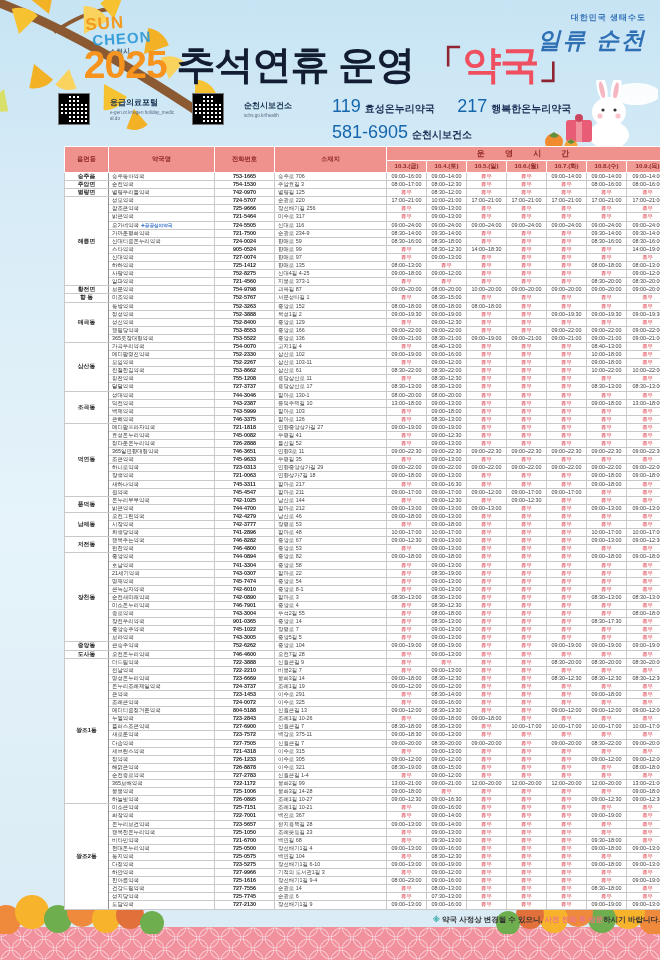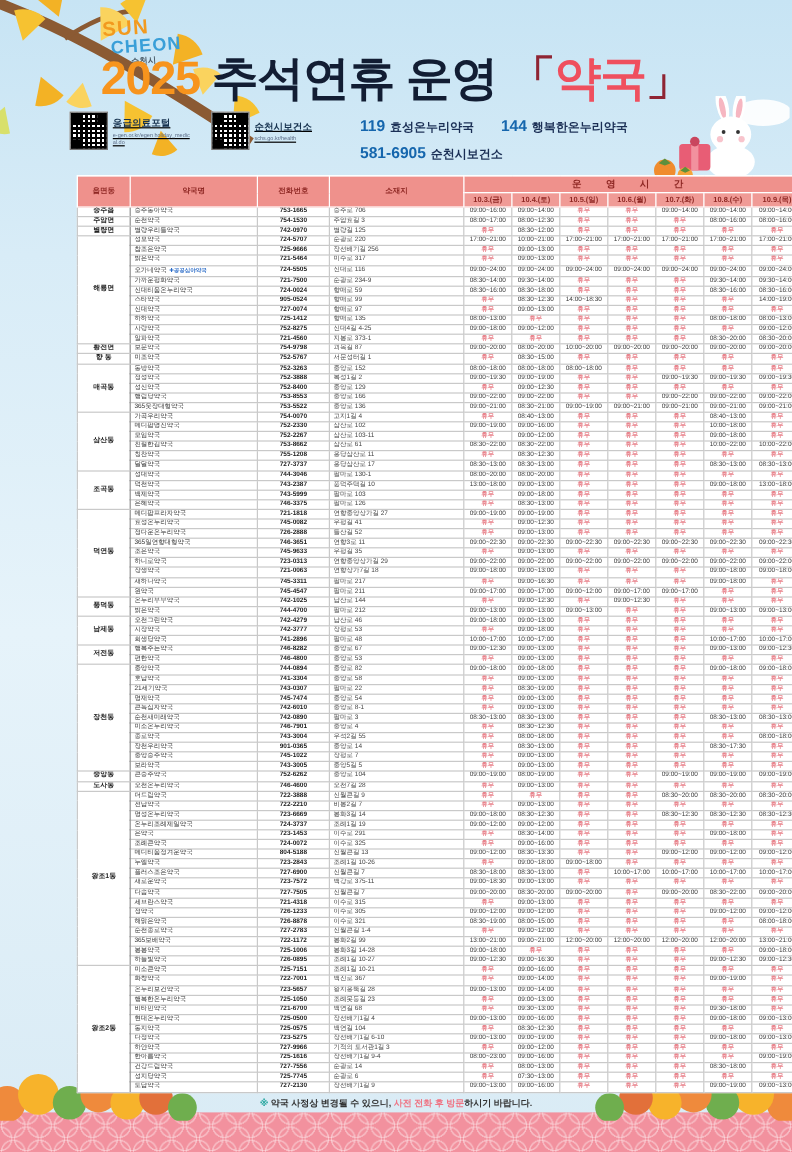--- a/index.html
+++ b/index.html
@@ -25,47 +25,47 @@
   
   .info{position:absolute;left:58px;top:93px;width:560px;display:flex;align-items:flex-start;z-index:1;}
   .qr-item{display:flex;align-items:center;margin-right:16px;}
   .qr{width:30px;height:30px;background-color:#fff;border:1px solid #777;
     background-image:
       linear-gradient(#000,#000),linear-gradient(#000,#000),linear-gradient(#000,#000),
       repeating-linear-gradient(0deg,#000 0 2px,transparent 2px 4px),
       repeating-linear-gradient(90deg,#000 0 2px,#fff 2px 4px);
     background-size:8px 8px,8px 8px,8px 8px,100% 100%,100% 100%;
     background-position:0 0,100% 0,0 100%,0 0,0 0;background-repeat:no-repeat;}
-  .qr-txt{margin-left:4px;width:66px;text-decoration:underline;}
+  .qr-txt{margin-left:20px;width:66px;}
   .qr-label{font-size:8px;font-weight:bold;color:#16324f;}
   .qr-sub{font-size:4.6px;color:#5a6b86;margin-top:2px;line-height:1.25;word-break:break-all;}
   .phones{margin-left:6px;margin-top:3px;white-space:nowrap;}
   .ph-row{margin-bottom:5px;}
-  .ph-num{font-size:13px;font-weight:700;color:#1566ad;margin-right:4px;}
+  .ph-num{font-size:18px;font-weight:400;color:#1566ad;margin-right:4px;}
   .ph-label{font-size:10px;font-weight:bold;color:#1b2f55;margin-right:18px;}
   .rabbit{position:absolute;right:2px;top:80px;z-index:0;}
   
   .tbl-wrap{position:absolute;left:28px;top:146px;width:644px;z-index:3;padding-left:36px;}
   table{border-collapse:collapse;table-layout:fixed;width:604px;background:#fff;}
   thead th{border:1px solid #fff;padding:0;font-weight:bold;}
   tr.h1 th{background:#ef918c;color:#8e2723;height:13px;font-size:6.3px;}
   tr.h1 th.ops{font-size:8px;letter-spacing:9px;}
   tr.h2 th{background:#f09b96;color:#8e2723;height:11px;font-size:6.2px;}
   tbody td{border:1px solid #c9c9c9;padding:0;height:7.1px;line-height:7.1px;
     font-size:5.4px;color:#3a3a3a;text-align:center;overflow:hidden;white-space:nowrap;}
   tbody tr.gs td{border-top:1px solid #8f8f8f;}
   td.region{font-weight:bold;font-size:5.8px;color:#222;border-right:1px solid #8f8f8f;background:#fff;}
   td.name{text-align:left;padding-left:3px;color:#333;}
   td.phone{font-weight:bold;color:#222;}
   td.addr{text-align:left;padding-left:3px;color:#444;}
   td.closed{color:#e9848d;font-weight:bold;}
   td.time{color:#3a3a3a;}
   .badge{color:#2b6cc8;font-size:4.6px;margin-left:2px;font-weight:bold;}
   
-  .note{position:absolute;left:0;top:915px;width:100%;text-align:center;z-index:4;
+  .note{position:absolute;left:0;top:915px;width:100%;text-align:right;z-index:4;
     font-size:7.5px;font-weight:bold;color:#333;}
   .note .ic{color:#2aa7a0;margin-right:2px;}
   .note .hl{color:#ef7585;}
   .band{position:absolute;left:0;bottom:0;width:100%;height:33px;z-index:1;background-color:#f2919e;
     background-image:
       radial-gradient(circle,transparent 58%,rgba(255,255,255,.4) 60% 66%,transparent 68%),
       radial-gradient(circle,transparent 58%,rgba(255,255,255,.4) 60% 66%,transparent 68%);
     background-size:22px 22px,22px 22px;background-position:0 0,11px 11px;}
   .bush{position:absolute;bottom:26px;z-index:2;}
   .bush.left{left:-8px;}
@@ -95,20 +95,24 @@
     <use href="#fan" transform="translate(10 95) rotate(200) scale(1.3)" fill="#d8e06b"></use>
     <use href="#fan" transform="translate(140 115) rotate(170) scale(1.2)" fill="#f3b225"></use>
   </svg>
 
   <div class="logo">
     <div class="l1">SUN</div>
     <div class="l2">CHEON</div>
     <div class="city">순천시</div>
   </div>
 
+  <div class="slogan">
+    <div class="s1">대한민국 생태수도</div>
+    <div class="s2">일류 순천</div>
+  </div>
 
   <div class="title">
     <span class="year">2025</span><span class="main"> 추석연휴 운영 </span><span class="brk">「</span><span class="word">약국</span><span class="brk">」</span>
   </div>
 
   <div class="info">
     <div class="qr-item">
       <div class="qr"></div>
       <div class="qr-txt">
         <div class="qr-label">응급의료포털</div>
@@ -118,21 +122,21 @@
     <div class="qr-item">
       <div class="qr"></div>
       <div class="qr-txt">
         <div class="qr-label">순천시보건소</div>
         <div class="qr-sub">schs.go.kr/health</div>
       </div>
     </div>
     <div class="phones">
       <div class="ph-row">
         <span class="ph-num">119</span><span class="ph-label">효성온누리약국</span>
-        <span class="ph-num">144</span><span class="ph-label">행복한온누리약국</span>
+        <span class="ph-num">217</span><span class="ph-label">행복한온누리약국</span>
       </div>
       <div class="ph-row">
         <span class="ph-num">581-6905</span><span class="ph-label">순천시보건소</span>
       </div>
     </div>
   </div>
 
   <svg class="rabbit" width="120" height="72" viewBox="0 0 120 72">
     <ellipse cx="98" cy="14" rx="24" ry="11" fill="#ffffff" opacity="0.9"></ellipse>
     <ellipse cx="64" cy="8" rx="5" ry="14" fill="#ffffff" transform="rotate(-12 64 8)"></ellipse>

